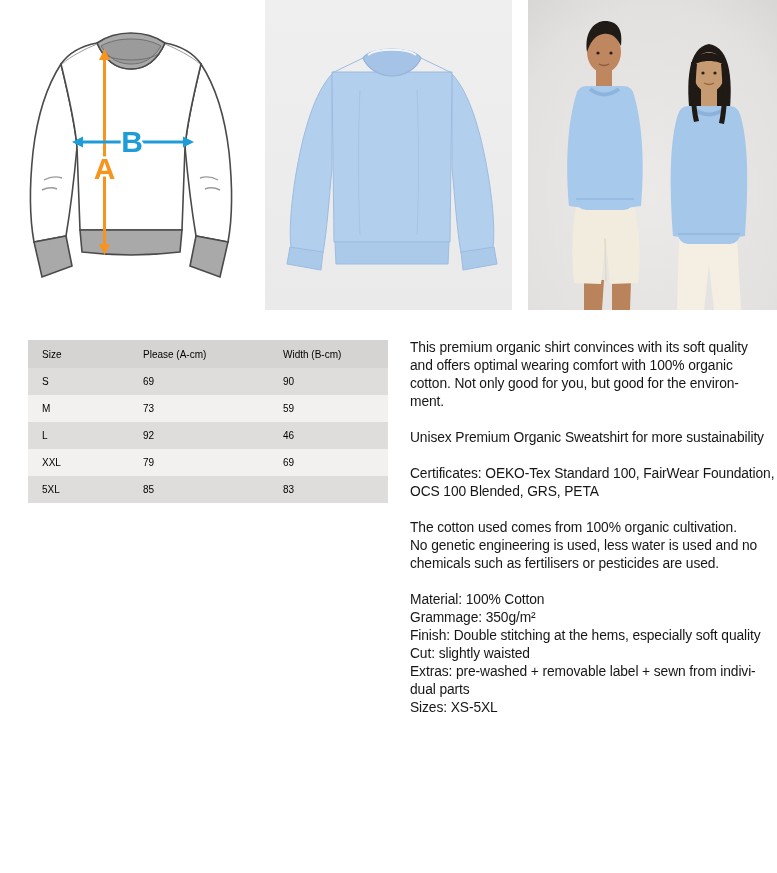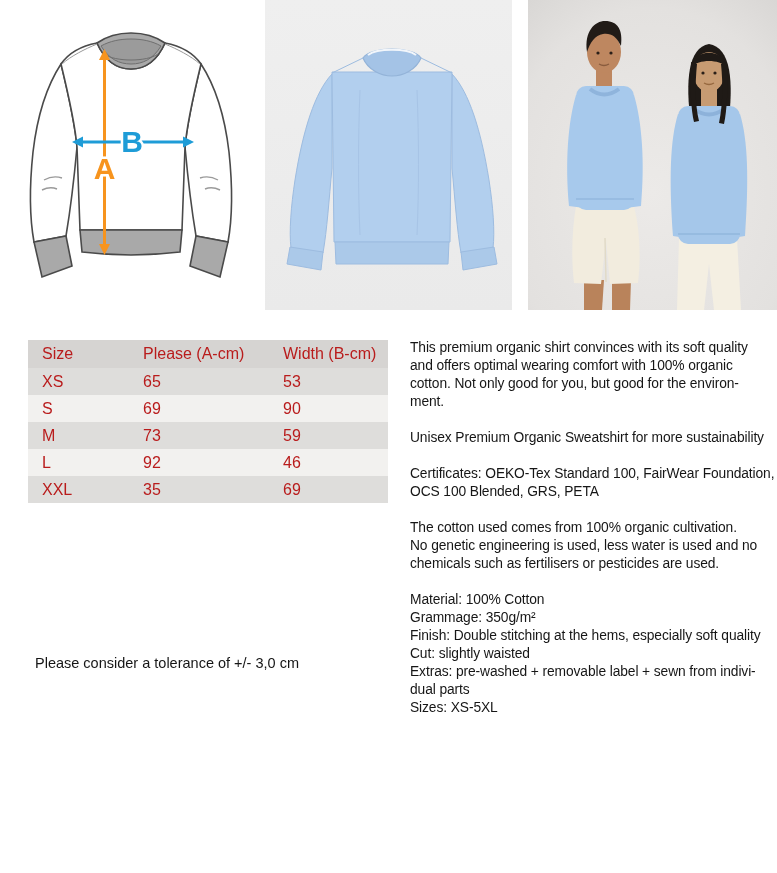--- a/index.html
+++ b/index.html
@@ -28,22 +28,22 @@
     stroke-width: 5px;
     stroke-linejoin: round;
   }
 
   
   .size-table {
     position: absolute;
     left: 28px;
     top: 340px;
     border-collapse: collapse;
-    font-size: 16px;
-    color: #b91c1c;
+    font-size: 10px;
+    color: #000000;
     table-layout: fixed;
   }
   .size-table th, .size-table td {
     font-weight: 400;
     text-align: left;
     padding: 0 0 0 14px;
     white-space: nowrap;
   }
   .size-table col.c1 { width: 101px; }
   .size-table col.c2 { width: 140px; }
@@ -223,48 +223,47 @@
       </colgroup>
     <thead>
       <tr>
         <th>Size</th>
         <th>Please (A-cm)</th>
         <th>Width (B-cm)</th>
       </tr>
     </thead>
     <tbody>
       <tr>
-        <td>XS</td>
-        <td>65</td>
-        <td>53</td>
-      </tr>
-      <tr>
         <td>S</td>
         <td>69</td>
         <td>90</td>
       </tr>
       <tr>
         <td>M</td>
         <td>73</td>
         <td>59</td>
       </tr>
       <tr>
         <td>L</td>
         <td>92</td>
         <td>46</td>
       </tr>
       <tr>
         <td>XXL</td>
-        <td>35</td>
+        <td>79</td>
         <td>69</td>
+      </tr>
+      <tr>
+        <td>5XL</td>
+        <td>85</td>
+        <td>83</td>
       </tr>
     </tbody>
   </table>
 
-  <div class="tolerance-note">Please consider a tolerance of +/- 3,0 cm</div>
 
   <div class="description">
     <p>This premium organic shirt convinces with its soft quality
 and offers optimal wearing comfort with 100% organic
 cotton. Not only good for you, but good for the environ-
 ment.</p>
     <p>Unisex Premium Organic Sweatshirt for more sustainability</p>
     <p>Certificates: OEKO-Tex Standard 100, FairWear Foundation,
 OCS 100 Blended, GRS, PETA</p>
     <p>The cotton used comes from 100% organic cultivation.

